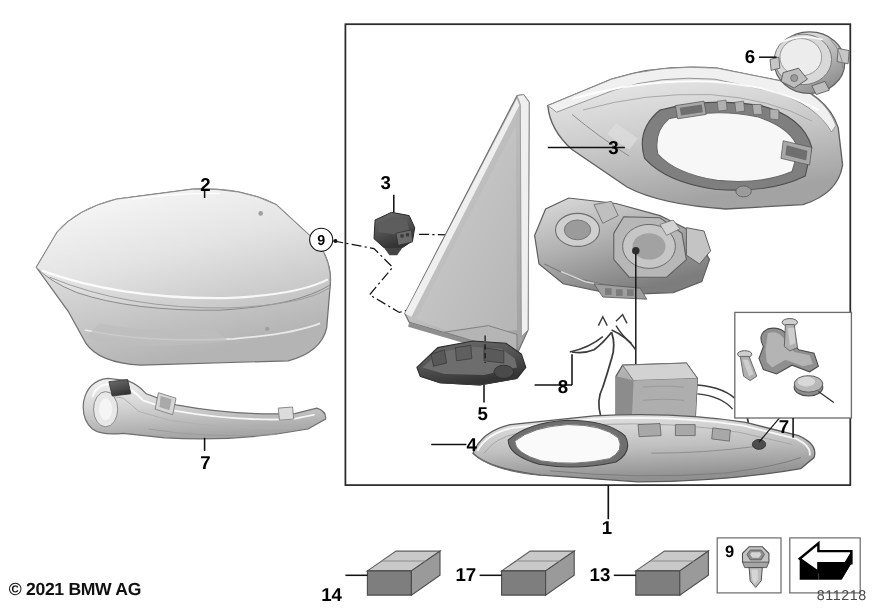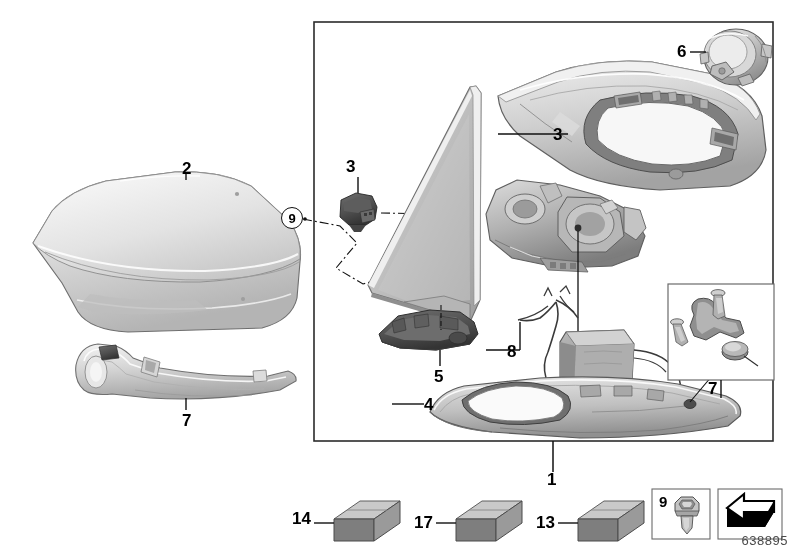--- a/index.html
+++ b/index.html
@@ -351,23 +351,24 @@
   <div class="lbl" style="left:182px;top:160px;">2</div>
   <div class="lbl" style="left:182px;top:412px;">7</div>
   <div class="lbl" style="left:346px;top:158px;">3</div>
   <div class="lbl" style="left:553px;top:126px;">3</div>
   <div class="lbl" style="left:677px;top:43px;">6</div>
   <div class="lbl" style="left:434px;top:368px;">5</div>
   <div class="lbl" style="left:507px;top:343px;">8</div>
   <div class="lbl" style="left:424px;top:396px;">4</div>
   <div class="lbl" style="left:708px;top:380px;">7</div>
   <div class="lbl" style="left:547px;top:471px;">1</div>
-  <div class="lbl" style="left:292px;top:510px;">14</div>
+  <div class="lbl" style="left:292px;top:532px;">14</div>
   <div class="lbl" style="left:414px;top:514px;">17</div>
   <div class="lbl" style="left:536px;top:514px;">13</div>
 
   <div class="callout-circle" style="left:281px;top:207px;">9</div>
 
   <div class="lbl lbl-sm" style="left:659px;top:494px;">9</div>
 
-  <div class="partnum">638895</div>
+  <div class="copyright">© 2021 BMW AG</div>
+  <div class="partnum">811218</div>
 
 </div>
 
 </body></html>

